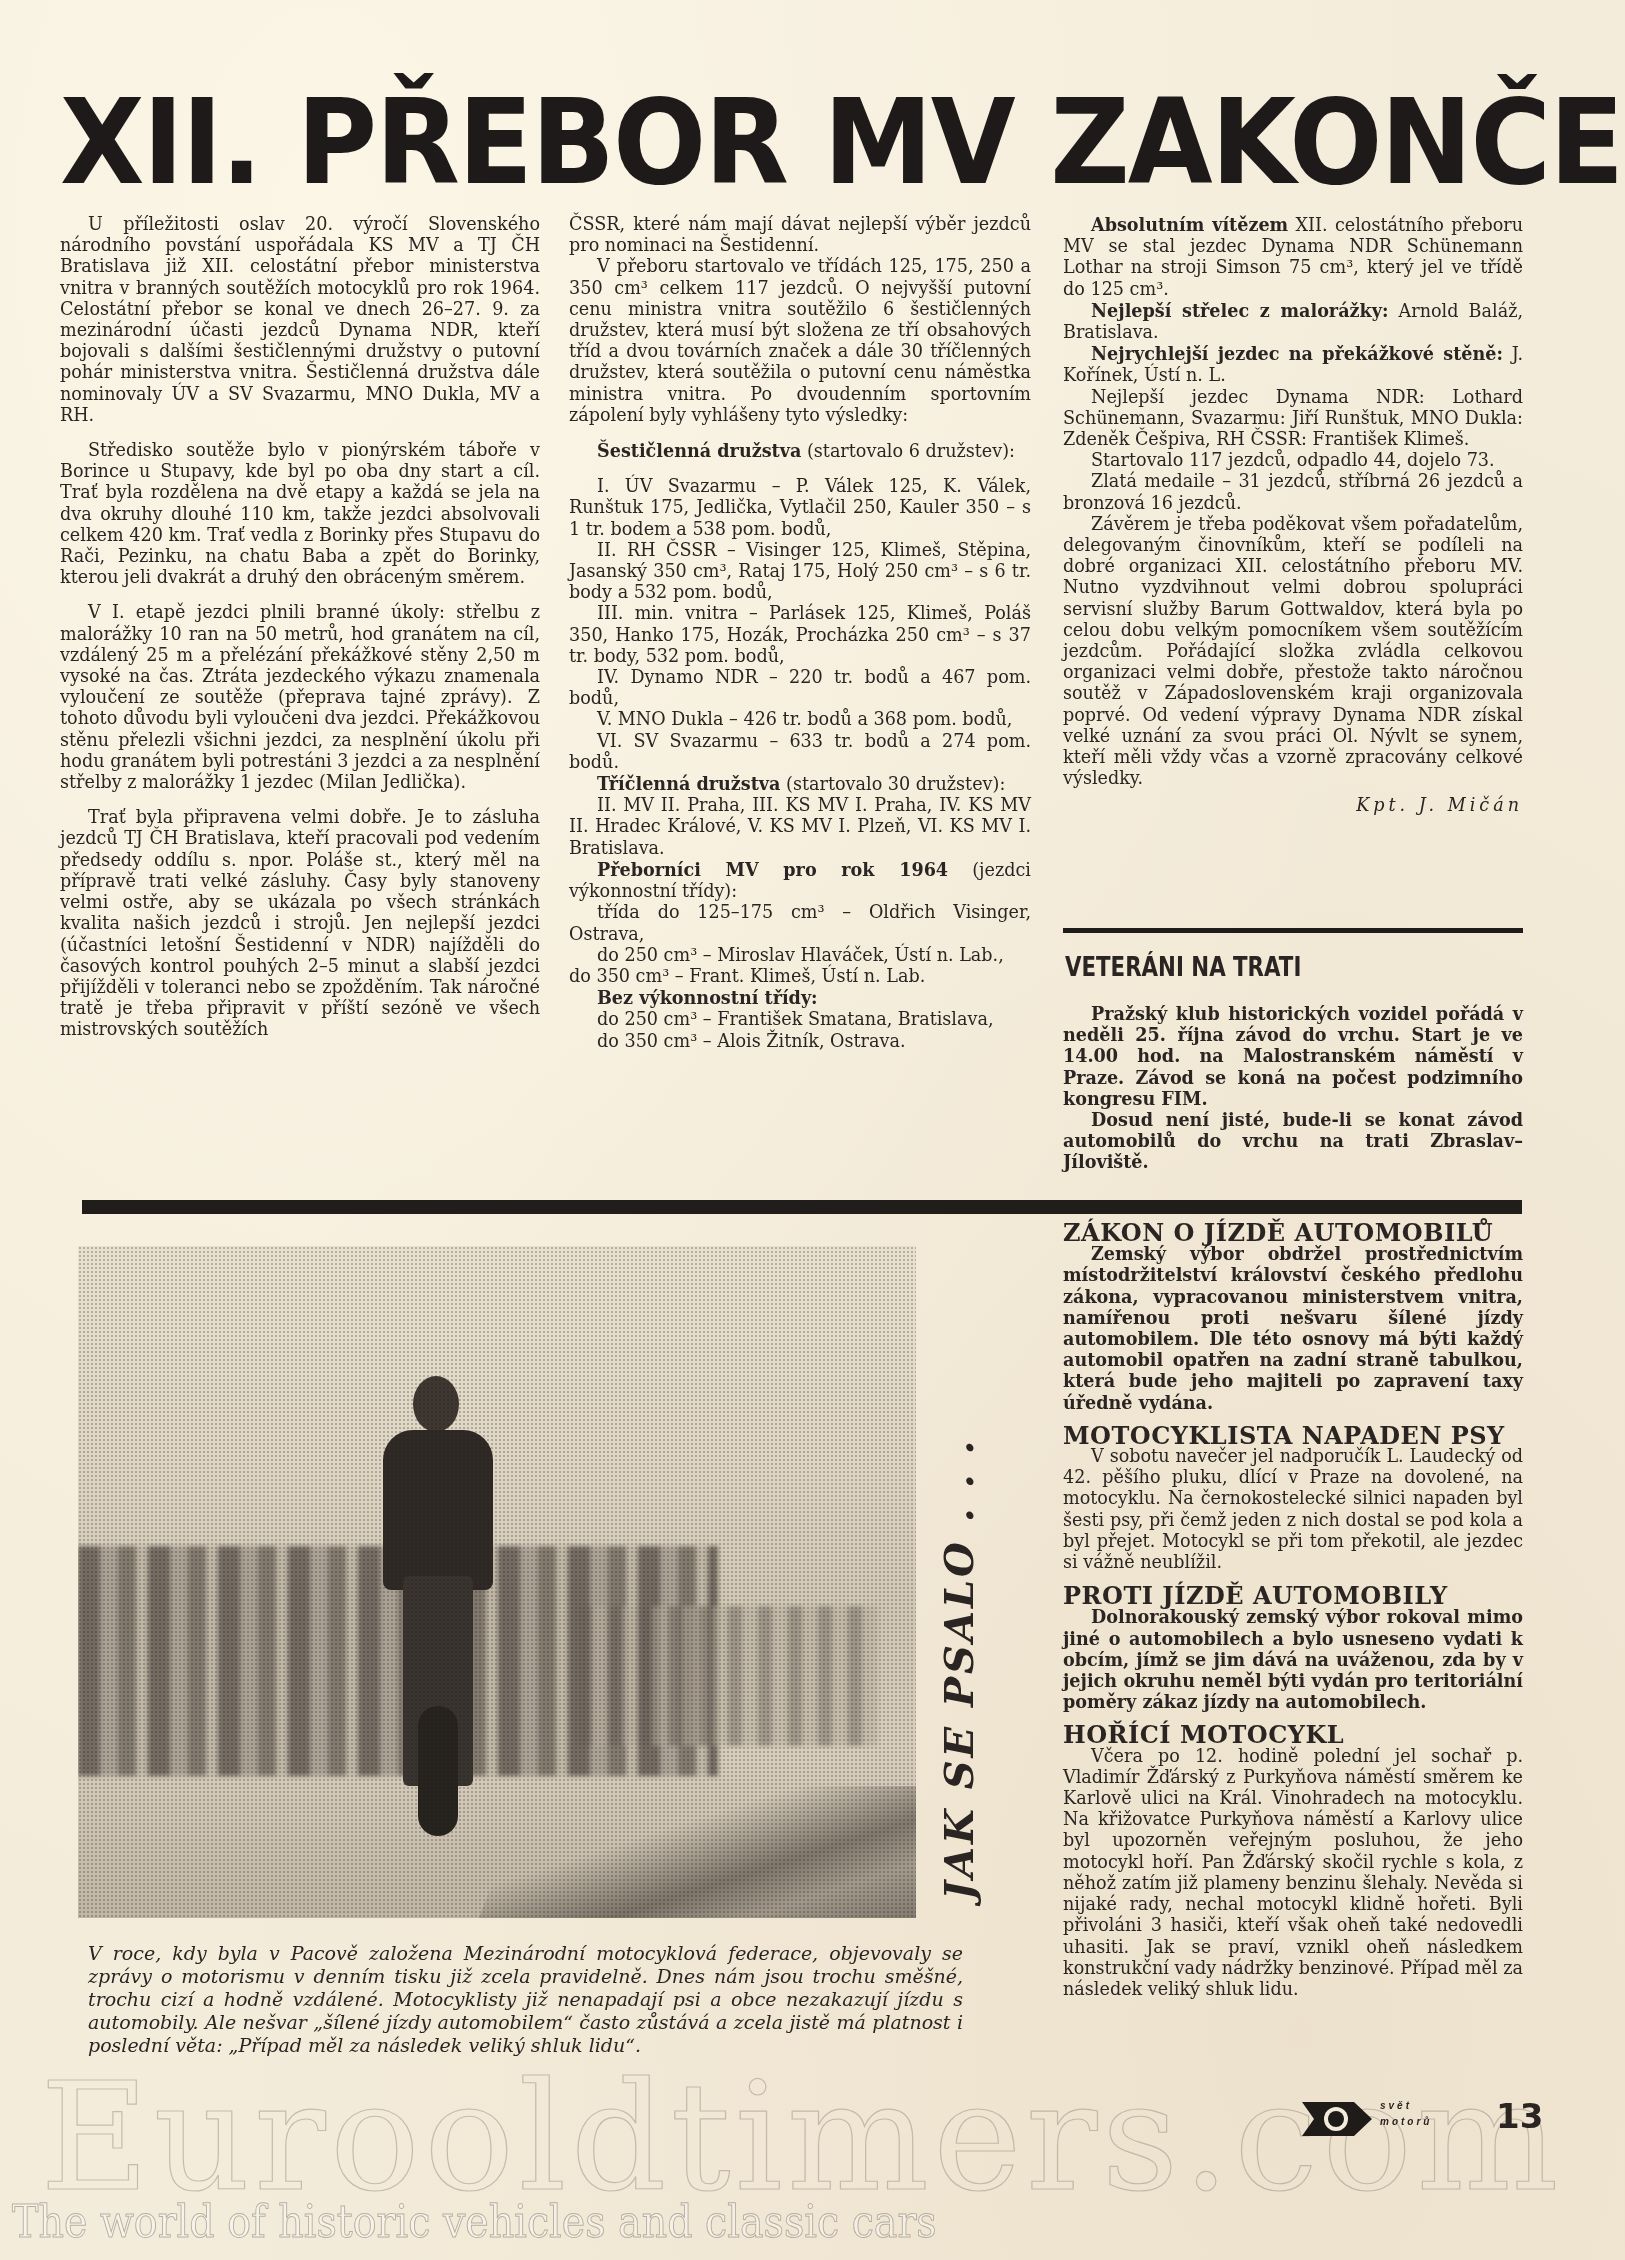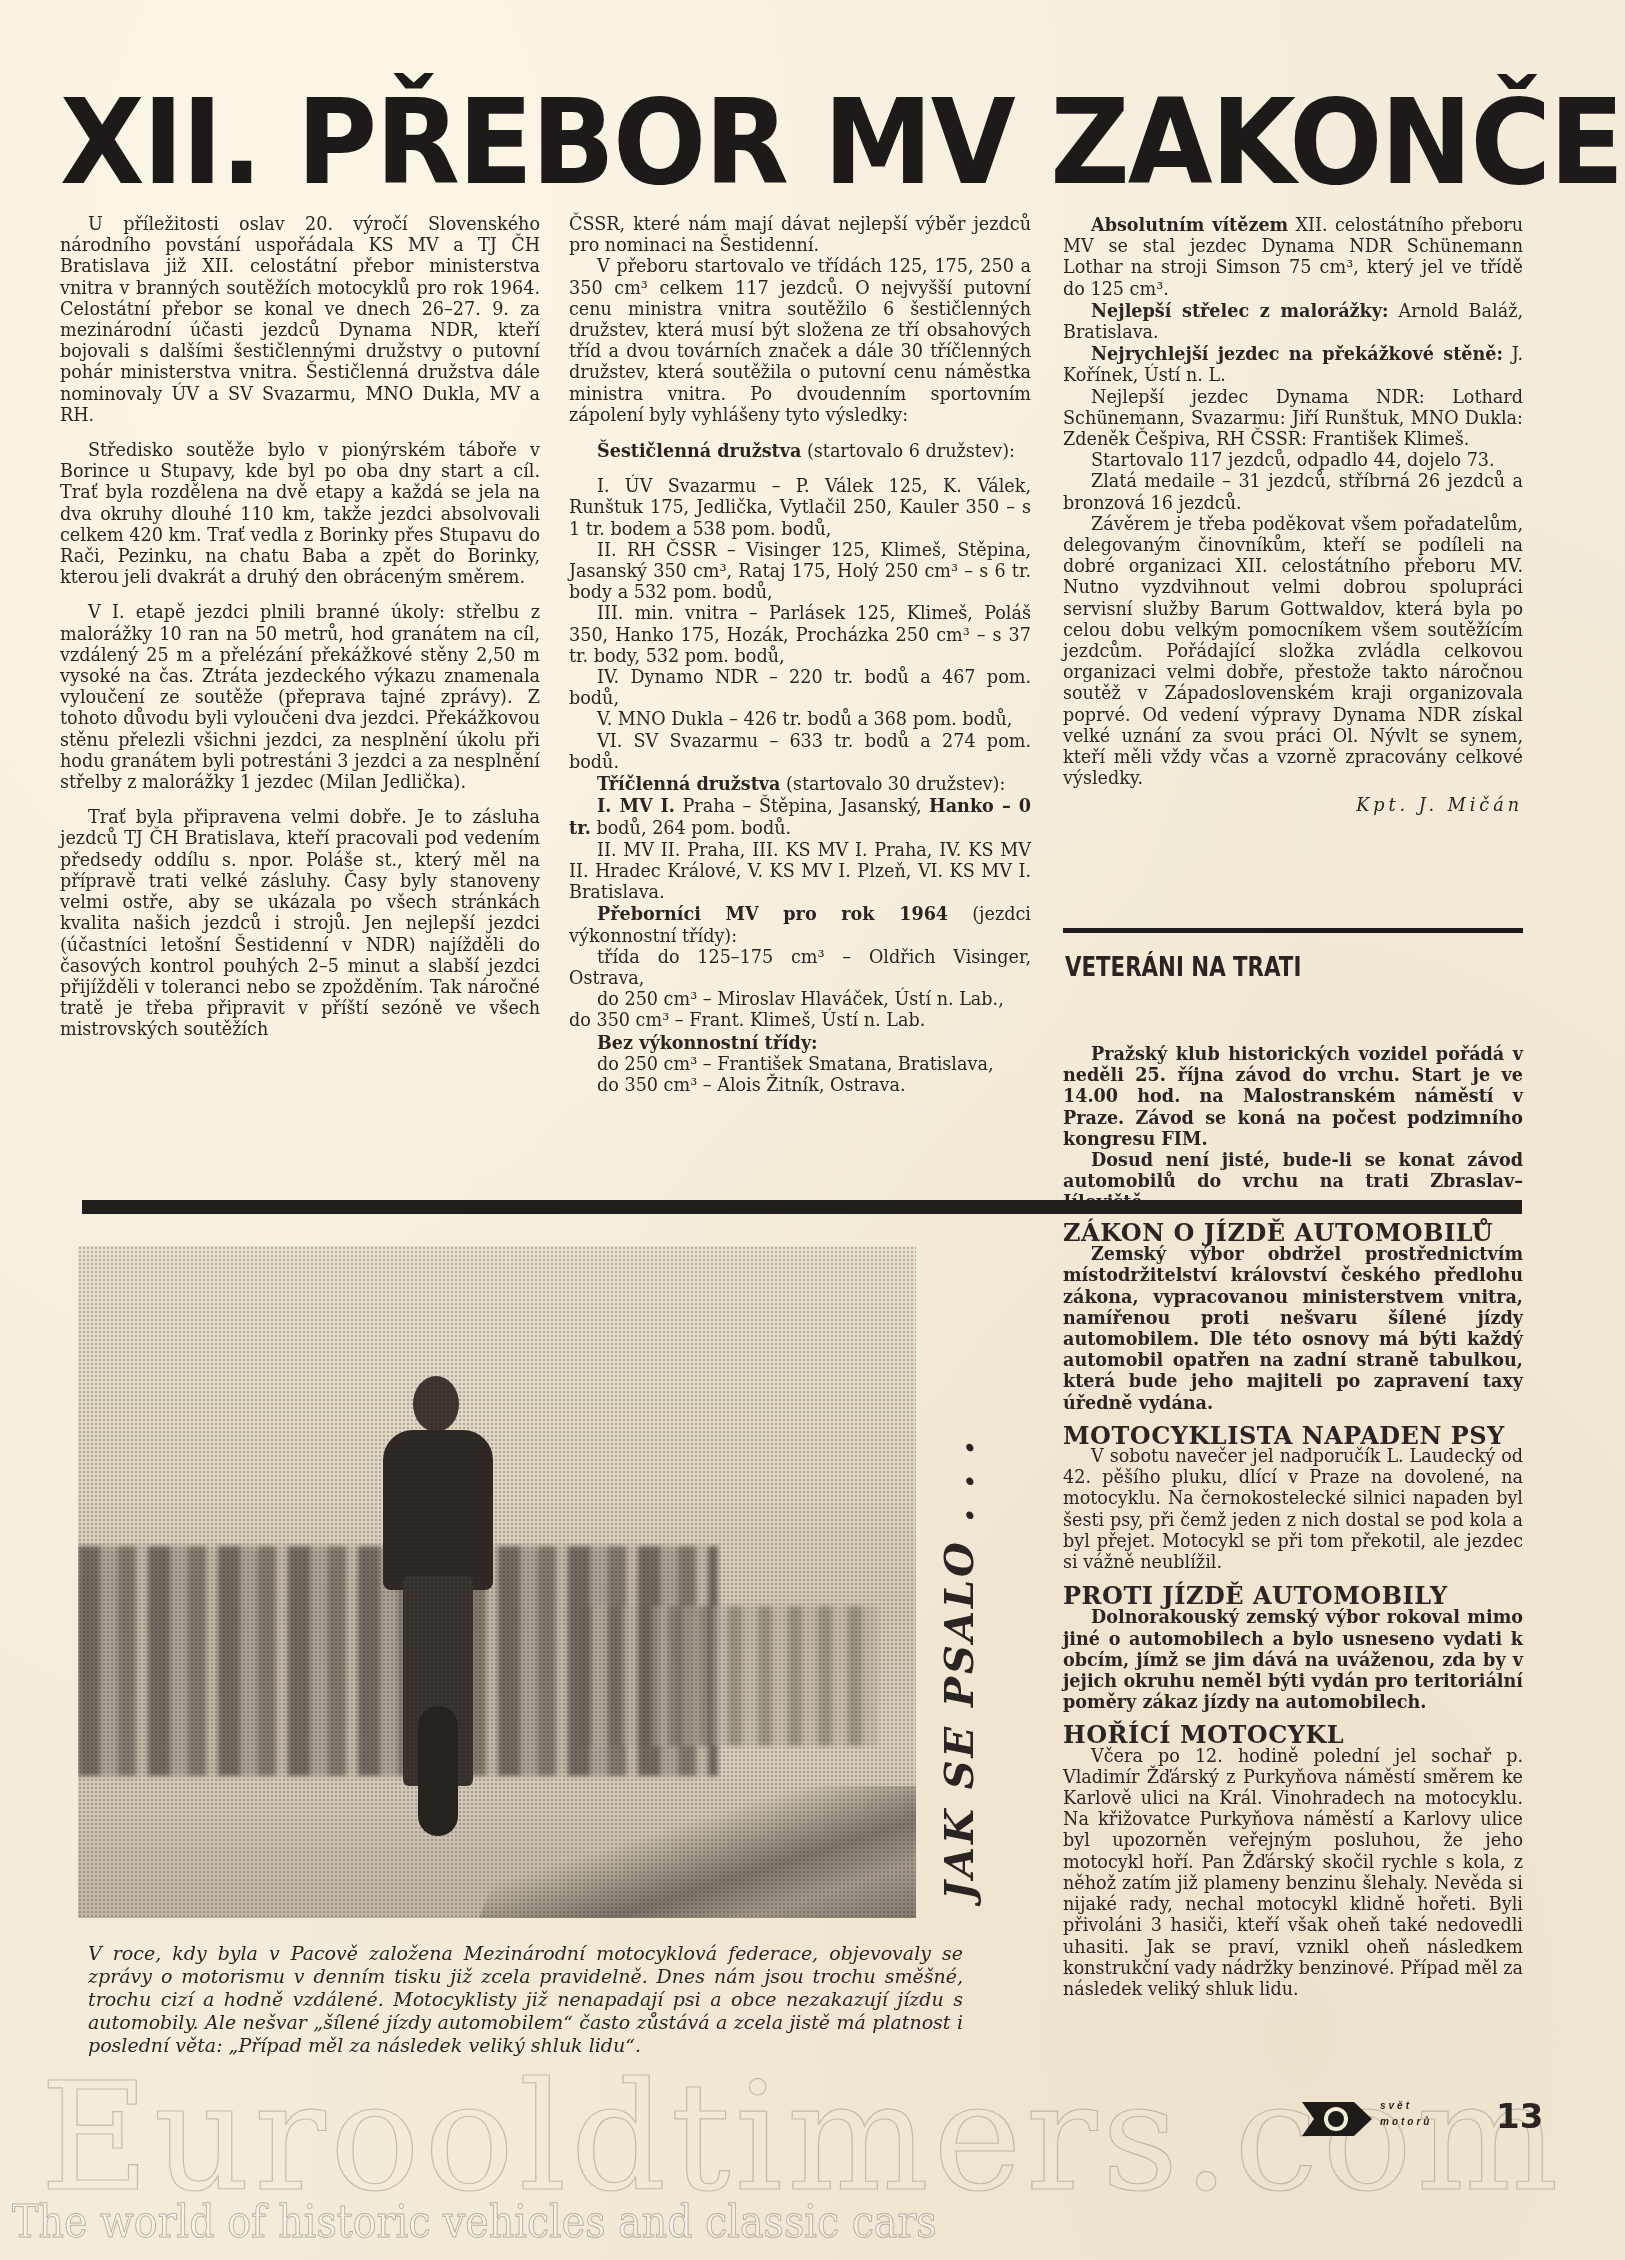--- a/index.html
+++ b/index.html
@@ -29,21 +29,21 @@
   .col1 { left: 60px; top: 214px; width: 480px; }
   .col2 { left: 569px; top: 214px; width: 462px; }
   .col3 { left: 1063px; top: 214px; width: 460px; }
   .signature { text-align: right; font-style: italic; letter-spacing: 4px; margin-top: 6px !important; text-indent: 0 !important; }
   .rule-short { left: 1063px; top: 928px; width: 460px; height: 5px; background: #1f1c1a; }
   .subhead-sans {
     font-family: "DejaVu Sans", sans-serif; font-weight: bold; font-size: 26px;
     transform: scaleX(0.82); transform-origin: left center; white-space: nowrap;
   }
   .veterani-title { left: 1065px; top: 952px; }
-  .veterani-body { left: 1063px; top: 1003px; width: 460px; font-weight: bold; margin-top: 40px; }
+  .veterani-body { left: 1063px; top: 1003px; width: 460px; font-weight: bold; }
   .rule-long { left: 82px; top: 1200px; width: 1440px; height: 14px; background: #201d1b; }
   .photo {
     left: 78px; top: 1246px; width: 838px; height: 672px;
     background:
       radial-gradient(ellipse at 50% 55%, rgba(40,34,30,0.0), rgba(0,0,0,0) 60%),
       linear-gradient(#e9e1cf 0%, #ddd4c2 35%, #cfc6b4 55%, #d7cebd 75%, #bfb6a6 100%);
     overflow: hidden;
   }
   .photo .crowd {
     position: absolute; left: 0; top: 300px; width: 640px; height: 230px;
@@ -117,21 +117,20 @@
   <p style="text-indent:0">ČSSR, které nám mají dávat nejlepší výběr jezdců pro nominaci na Šestidenní.</p>
   <p>V přeboru startovalo ve třídách 125, 175, 250 a 350 cm³ celkem 117 jezdců. O nejvyšší putovní cenu ministra vnitra soutěžilo 6 šestičlenných družstev, která musí být složena ze tří obsahových tříd a dvou továrních značek a dále 30 tříčlenných družstev, která soutěžila o putovní cenu náměstka ministra vnitra. Po dvoudenním sportovním zápolení byly vyhlášeny tyto výsledky:</p>
   <p class="gap"><b>Šestičlenná družstva</b><span> (startovalo 6 družstev):</span></p>
   <p class="gap">I. ÚV Svazarmu – P. Válek 125, K. Válek, Runštuk 175, Jedlička, Vytlačil 250, Kauler 350 – s 1 tr. bodem a 538 pom. bodů,</p>
   <p>II. RH ČSSR – Visinger 125, Klimeš, Stěpina, Jasanský 350 cm³, Rataj 175, Holý 250 cm³ – s 6 tr. body a 532 pom. bodů,</p>
   <p>III. min. vnitra – Parlásek 125, Klimeš, Poláš 350, Hanko 175, Hozák, Procházka 250 cm³ – s 37 tr. body, 532 pom. bodů,</p>
   <p>IV. Dynamo NDR – 220 tr. bodů a 467 pom. bodů,</p>
   <p>V. MNO Dukla – 426 tr. bodů a 368 pom. bodů,</p>
   <p>VI. SV Svazarmu – 633 tr. bodů a 274 pom. bodů.</p>
   <p><b>Tříčlenná družstva</b><span> (startovalo 30 družstev):</span></p>
-  <p><b>I. MV I.</b><span> Praha – Štěpina, Jasanský,</span> <b>Hanko – 0 tr.</b><span> bodů, 264 pom. bodů.</span></p>
   <p>II. MV II. Praha, III. KS MV I. Praha, IV. KS MV II. Hradec Králové, V. KS MV I. Plzeň, VI. KS MV I. Bratislava.</p>
   <p><b>Přeborníci MV pro rok 1964</b><span> (jezdci výkonnostní třídy):</span></p>
   <p>třída do 125–175 cm³ – Oldřich Visinger, Ostrava,</p>
   <p>do 250 cm³ – Miroslav Hlaváček, Ústí n. Lab.,</p>
   <p style="text-indent:0">do 350 cm³ – Frant. Klimeš, Ústí n. Lab.</p>
   <p><b>Bez výkonnostní třídy:</b></p>
   <p>do 250 cm³ – František Smatana, Bratislava,</p>
   <p>do 350 cm³ – Alois Žitník, Ostrava.</p>
 </div>
 

